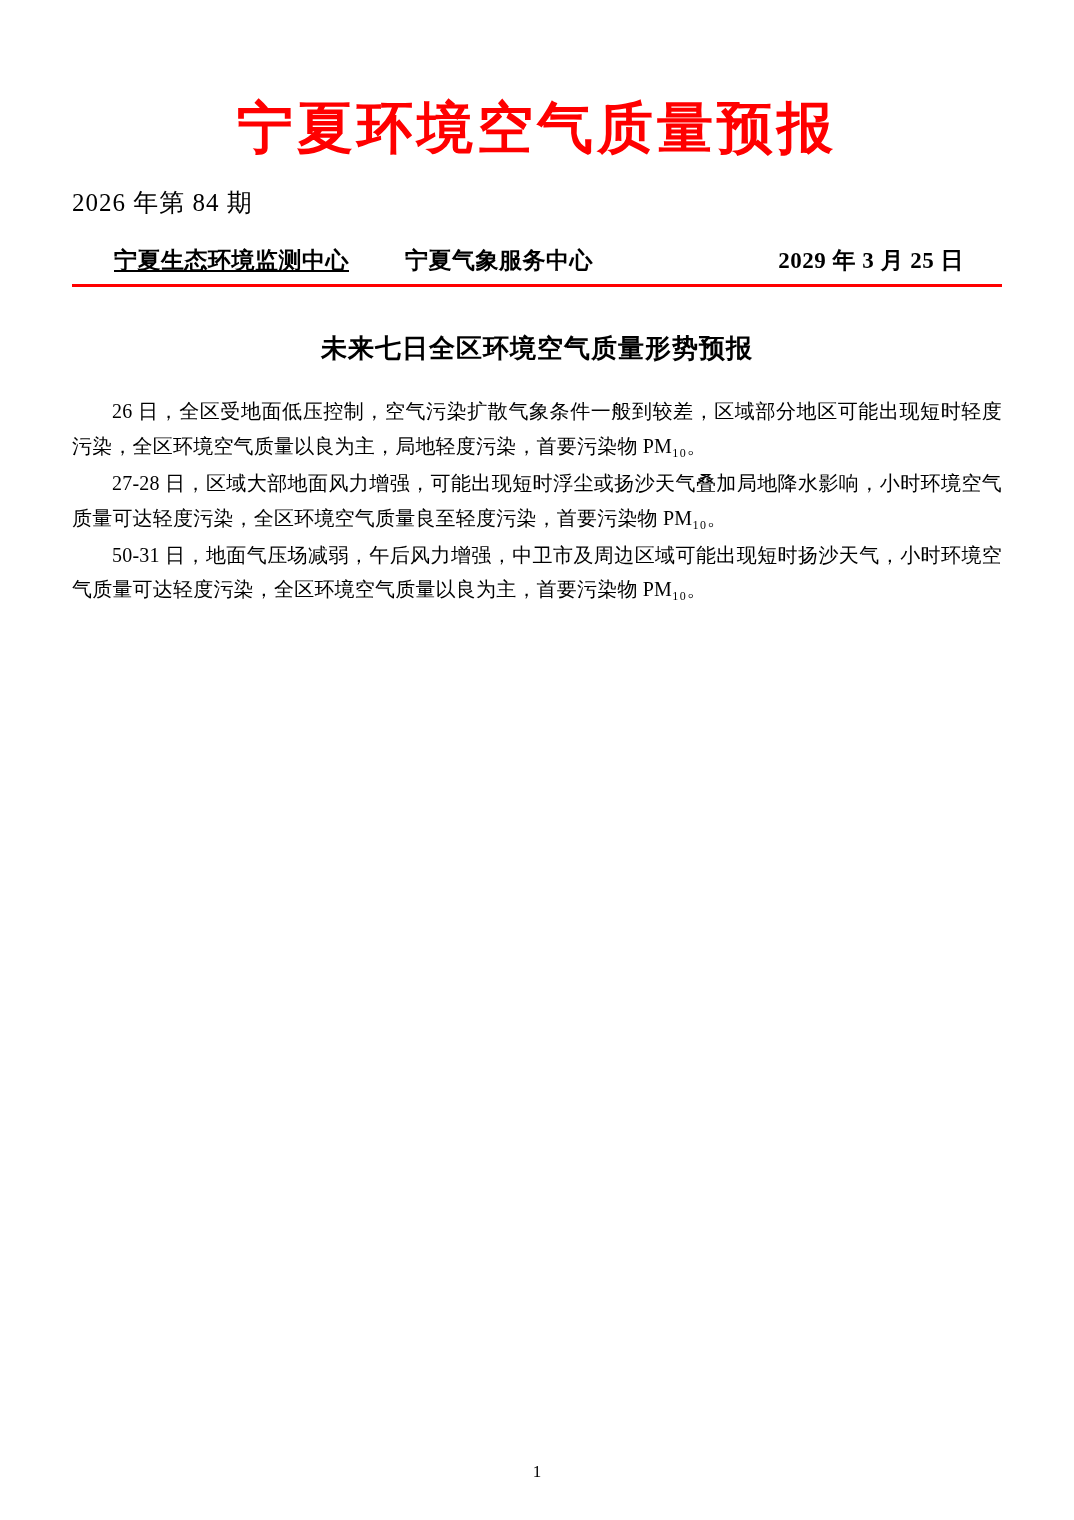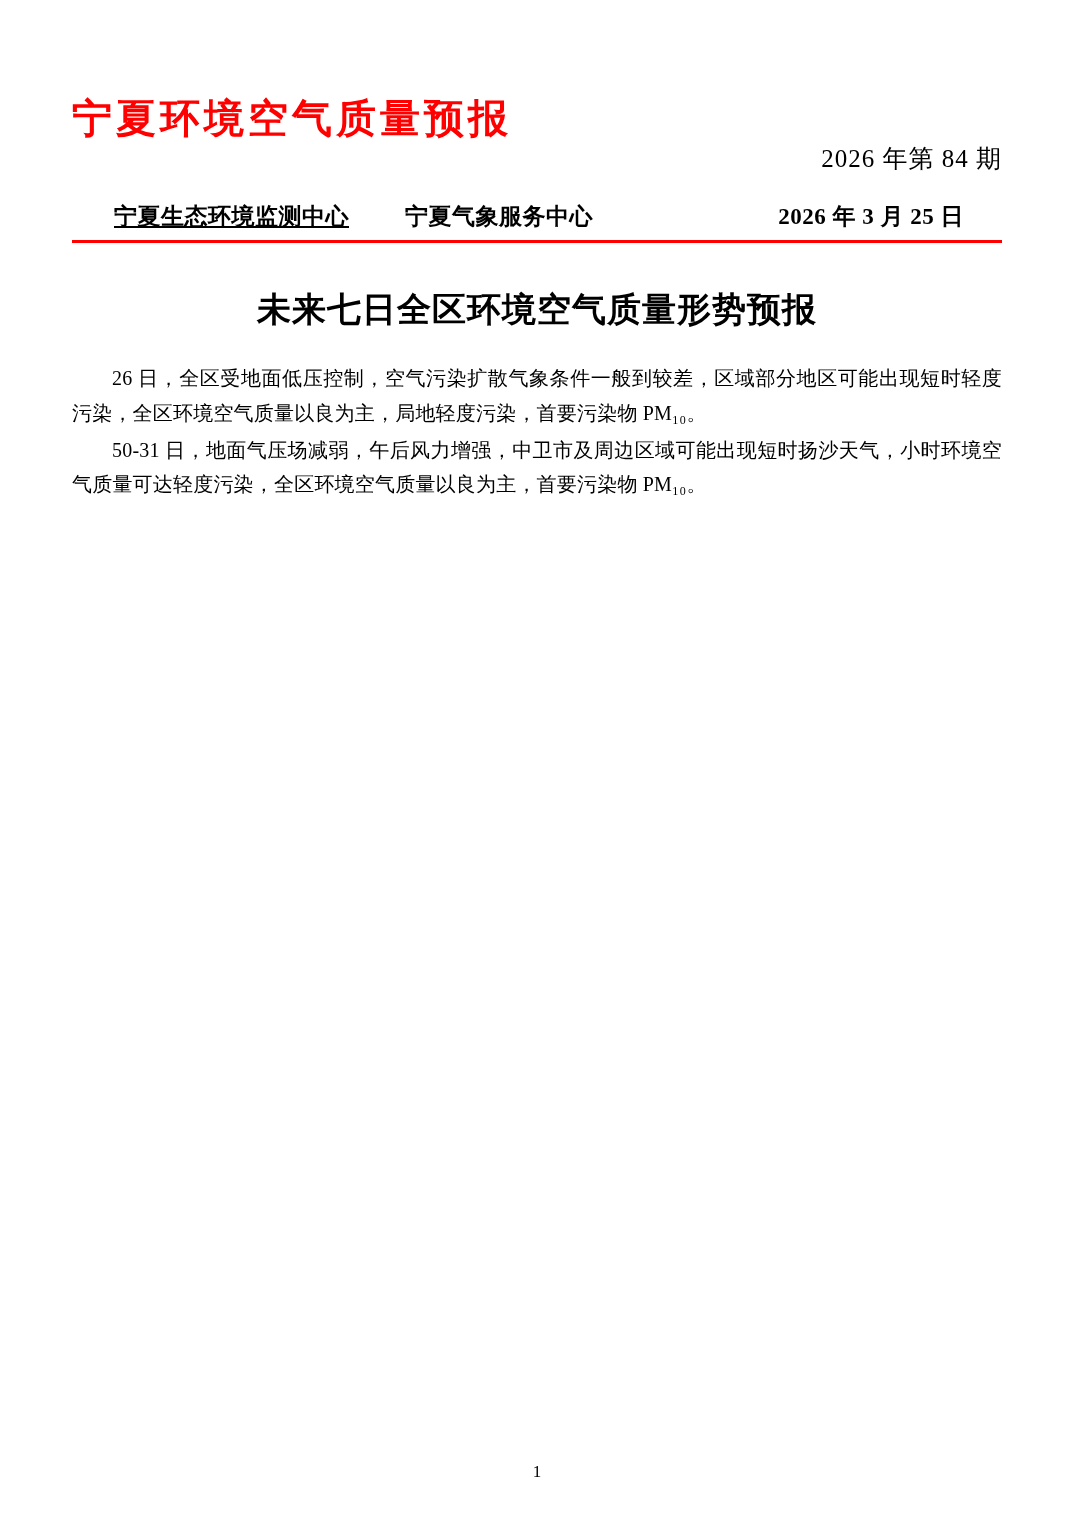--- a/index.html
+++ b/index.html
@@ -21,32 +21,33 @@
     box-sizing: border-box;
     padding: 0 72px;
     position: relative;
   }
 
   
   .masthead {
     padding-top: 96px;
   }
   .doc-title {
-    text-align: left;
+    text-align: center;
     color: #ff0000;
     font-family: "Liberation Serif", "DejaVu Serif", serif;
-    font-size: 40px;
+    font-size: 56px;
     font-weight: 700;
     letter-spacing: 4px;
     line-height: 1.15;
     white-space: nowrap;
   }
   .issue-line {
-    text-align: right;
+    text-align: left;
     font-size: 25px;
+    margin-top: 26px;
     letter-spacing: 1px;
   }
   .issuer-row {
     display: flex;
     align-items: baseline;
     margin-top: 26px;
     padding: 0 38px 0 42px;
     font-size: 23px;
     font-weight: 700;
     letter-spacing: 0.5px;
@@ -62,21 +63,21 @@
   }
   .red-rule {
     height: 3px;
     background: #ff0000;
     margin-top: 8px;
   }
 
   
   .section-title {
     text-align: center;
-    font-size: 34px;
+    font-size: 26px;
     font-weight: 700;
     letter-spacing: 1px;
     margin-top: 44px;
     margin-bottom: 28px;
     white-space: nowrap;
   }
   .para {
     font-size: 20px;
     line-height: 1.74;
     text-align: justify;
@@ -101,27 +102,28 @@
 <body>
 
 <div class="page">
 
   <div class="masthead">
     <div class="doc-title">宁夏环境空气质量预报</div>
     <div class="issue-line">2026 年第 84 期</div>
     <div class="issuer-row">
       <span class="issuer-left">宁夏生态环境监测中心</span>
       <span class="issuer-mid">宁夏气象服务中心</span>
-      <span class="issuer-date">2026 年 3 月 25 日</span>
+      <span class="issuer-date">2029 年 3 月 25 日</span>
     </div>
     <div class="red-rule"></div>
   </div>
 
   <div class="section-title">未来七日全区环境空气质量形势预报</div>
 
   <div class="body-content">
     <p class="para">26 日，全区受地面低压控制，空气污染扩散气象条件一般到较差，区域部分地区可能出现短时轻度污染，全区环境空气质量以良为主，局地轻度污染，首要污染物 PM₁₀。</p>
+    <p class="para">27-28 日，区域大部地面风力增强，可能出现短时浮尘或扬沙天气叠加局地降水影响，小时环境空气质量可达轻度污染，全区环境空气质量良至轻度污染，首要污染物 PM₁₀。</p>
     <p class="para">50-31 日，地面气压场减弱，午后风力增强，中卫市及周边区域可能出现短时扬沙天气，小时环境空气质量可达轻度污染，全区环境空气质量以良为主，首要污染物 PM₁₀。</p>
   </div>
 
   <div class="page-number">1</div>
 
 </div>
 
 </body></html>

